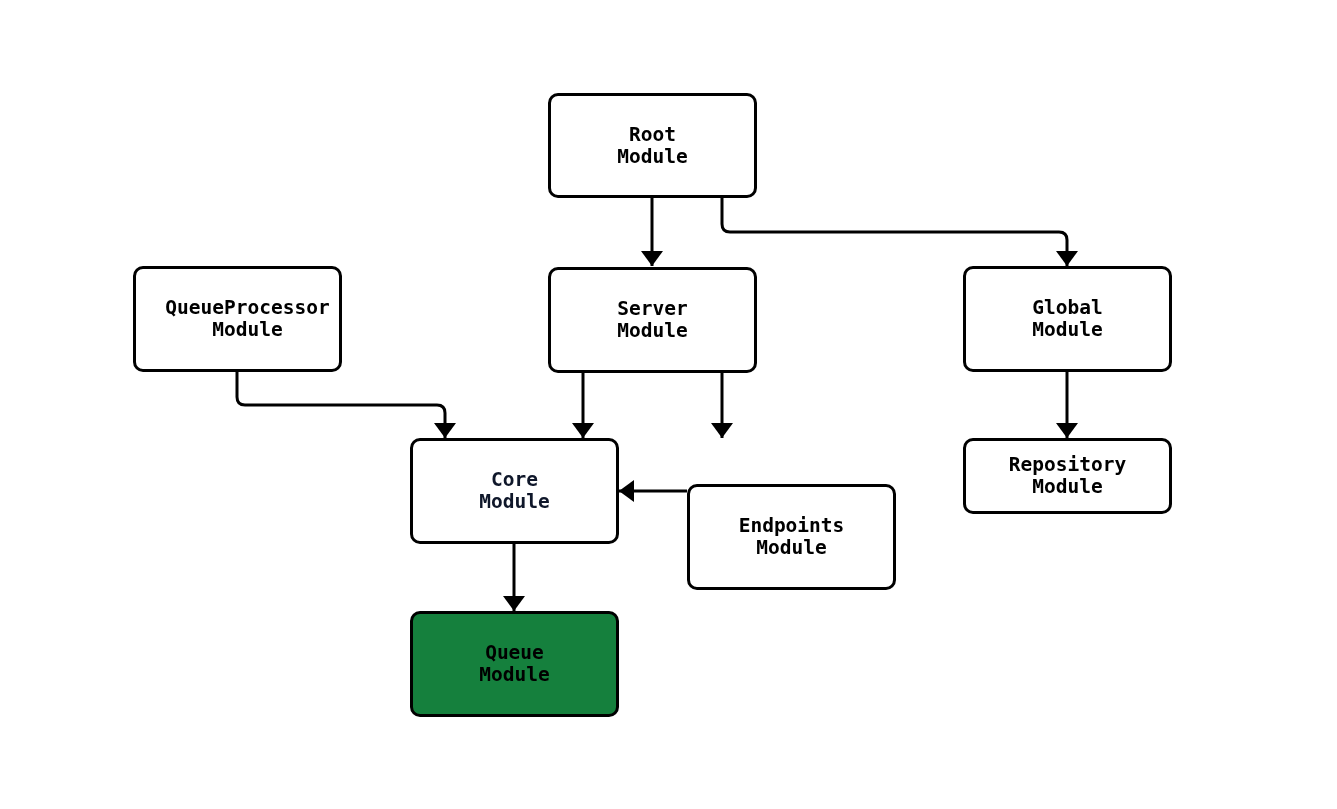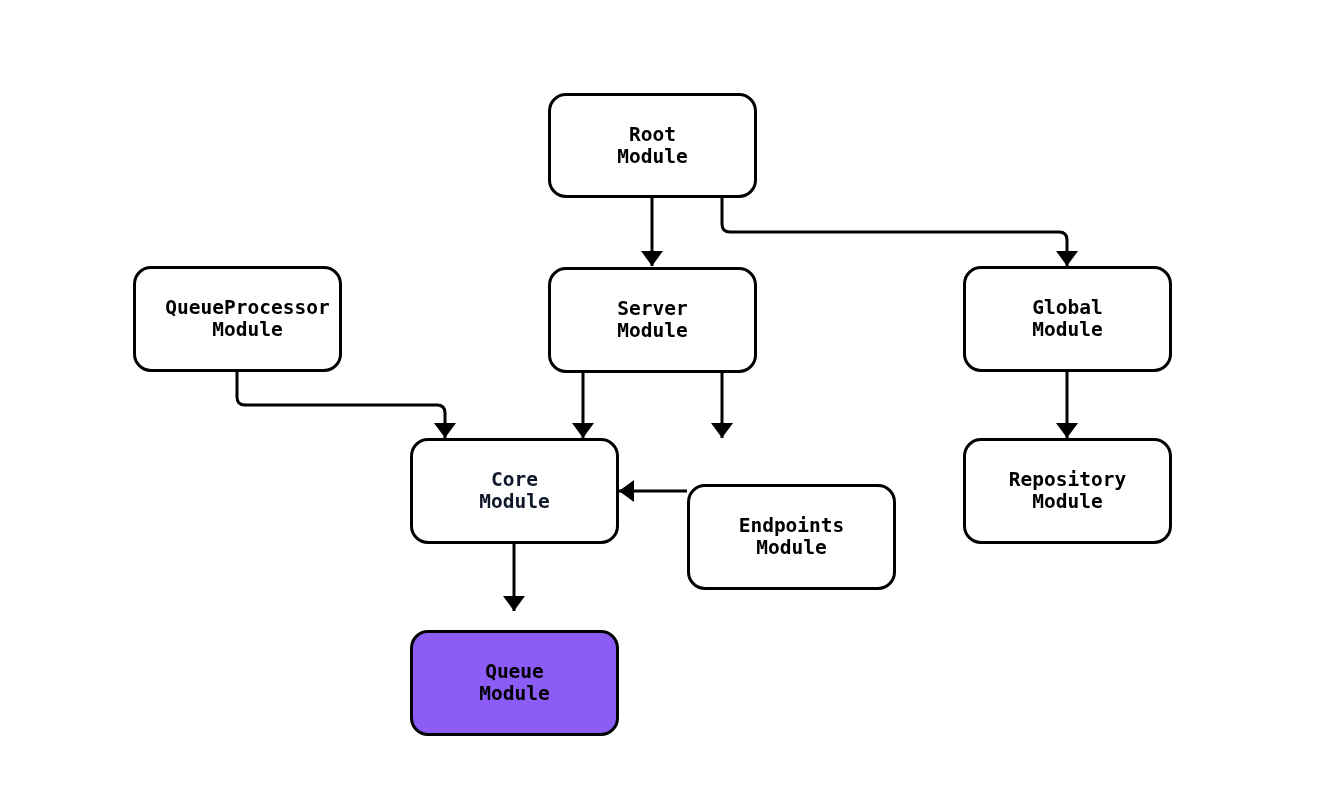--- a/index.html
+++ b/index.html
@@ -23,21 +23,21 @@
     top: 0;
     width: 1337px;
     height: 809px;
     pointer-events: none;
   }
   .node {
     position: absolute;
     box-sizing: border-box;
     background: #ffffff;
     border: 3px solid #000000;
-    border-radius: 18px;
+    border-radius: 10px;
     display: flex;
     flex-direction: column;
     align-items: center;
     justify-content: center;
     text-align: center;
     color: #000000;
     font-size: 19.5px;
     font-weight: 700;
     line-height: 22px;
     letter-spacing: 0px;
@@ -46,21 +46,21 @@
     display: block;
     white-space: pre;
   }
   
   .n-root            { left: 548px; top:  93px; width: 209px; height: 105px; }
   .n-queue_processor { left: 133px; top: 266px; width: 209px; height: 106px; padding-left: 20px; }
   .n-server          { left: 548px; top: 267px; width: 209px; height: 106px; }
   .n-global          { left: 963px; top: 266px; width: 209px; height: 106px; }
   .n-core            { left: 410px; top: 438px; width: 209px; height: 106px; }
   .n-endpoints       { left: 687px; top: 438px; width: 209px; height: 106px; }
-  .n-repository      { left: 963px; top: 438px; width: 209px; height: 106px; }
+  .n-repository      { left: 963px; top: 438px; width: 209px; height: 76px; }
   .n-queue           { left: 410px; top: 611px; width: 209px; height: 106px; }
 </style>
 </head>
 <body style="background: rgb(255, 255, 255);">
 
 <div class="canvas">
 
   <svg class="edges-layer" width="1337" height="809" viewBox="0 0 1337 809" xmlns="http://www.w3.org/2000/svg">
     <defs>
       <marker id="arrowhead" markerUnits="userSpaceOnUse" markerWidth="16" markerHeight="24" refX="15" refY="11" orient="auto">
@@ -107,18 +107,18 @@
   <div class="node n-endpoints" style="background: rgb(255, 255, 255); border-color: rgb(0, 0, 0); color: rgb(0, 0, 0); margin-top: 46px;">
     <span class="line">Endpoints</span>
     <span class="line">Module</span>
   </div>
 
   <div class="node n-repository" style="background: rgb(255, 255, 255); border-color: rgb(0, 0, 0); color: rgb(0, 0, 0);">
     <span class="line">Repository</span>
     <span class="line">Module</span>
   </div>
 
-  <div class="node n-queue" style="background: #8b5cf6; border-color: rgb(0, 0, 0); color: rgb(0, 0, 0); margin-top: 19px;">
+  <div class="node n-queue" style="background: #15803d; border-color: rgb(0, 0, 0); color: rgb(0, 0, 0);">
     <span class="line">Queue</span>
     <span class="line">Module</span>
   </div>
 
 </div>
 
 </body></html>

